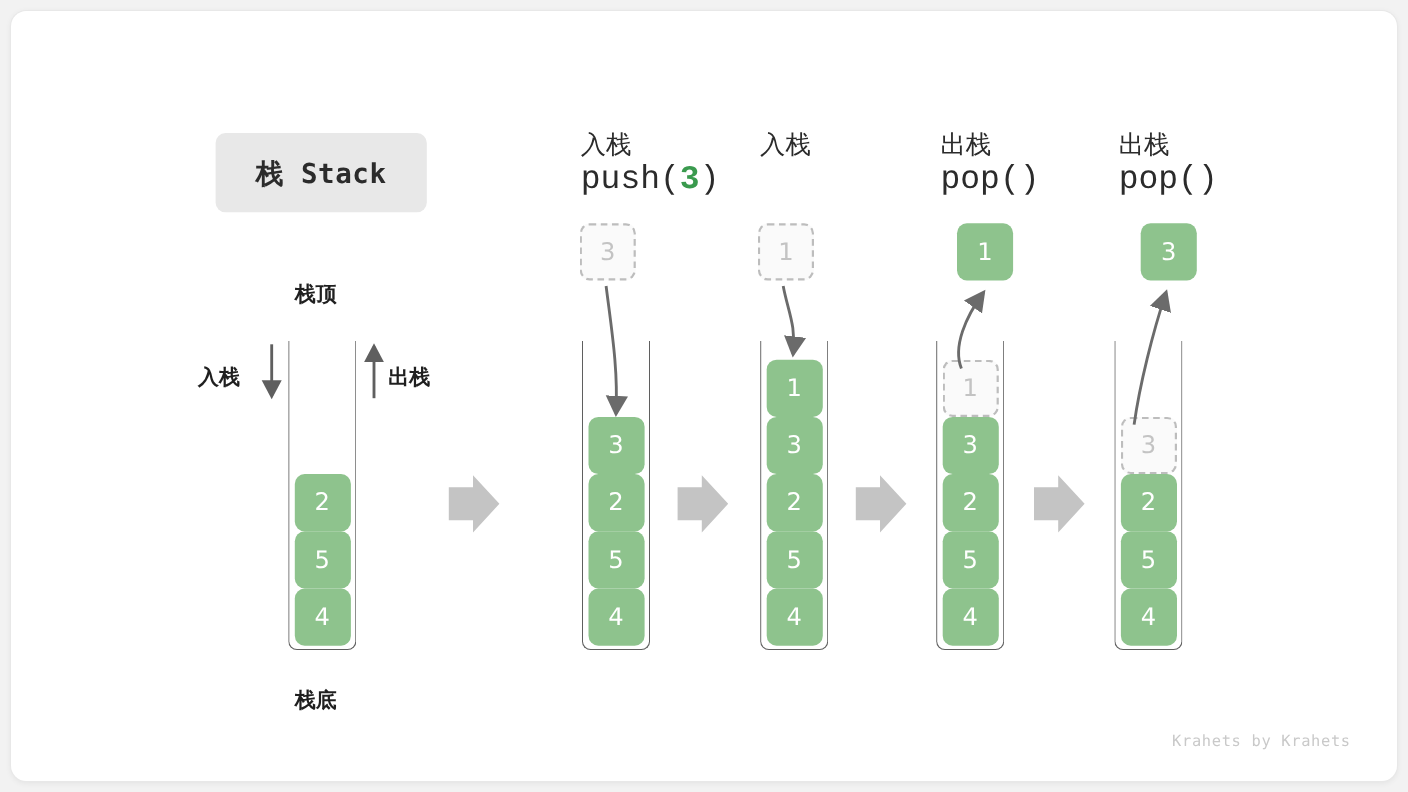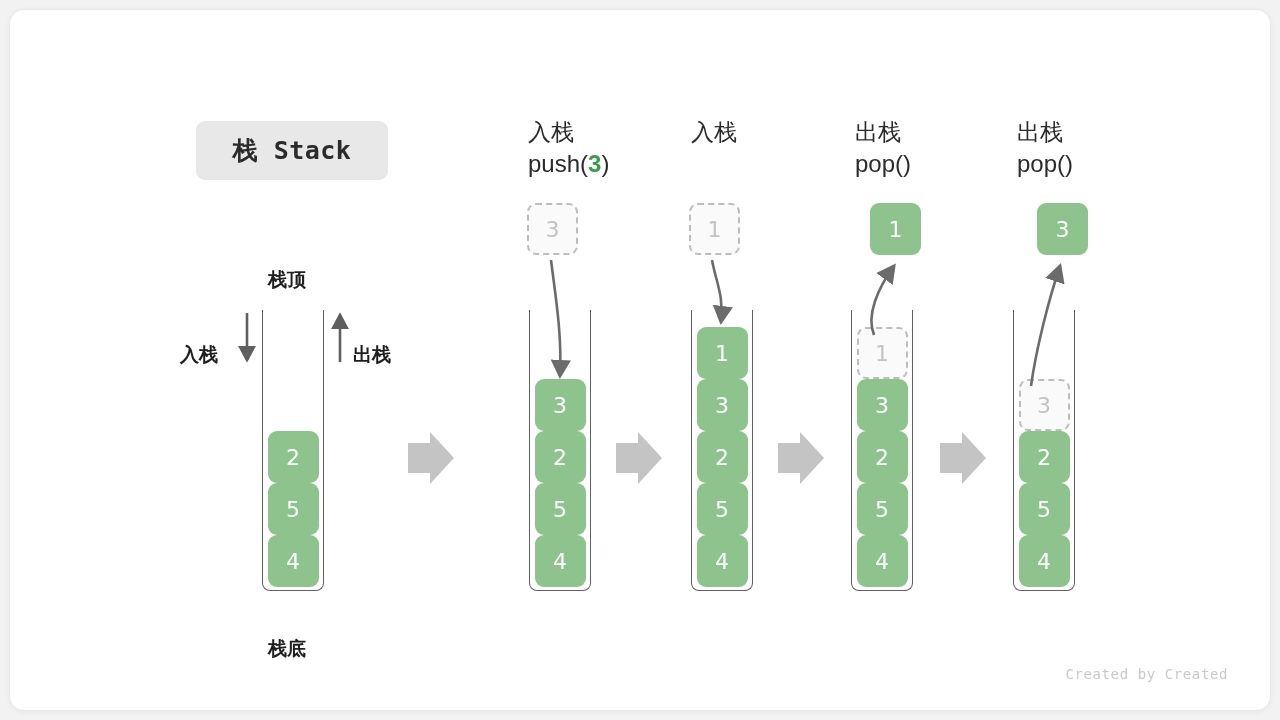--- a/index.html
+++ b/index.html
@@ -29,21 +29,21 @@
     border-radius: 14px;
     box-shadow: 0 0 0 1px #e8e8e8, 0 1px 6px rgba(0,0,0,0.07);
   }
 
   
   .title-chip {
     position: absolute;
     left: 186px;
     top: 111px;
     width: 192px;
-    height: 59px;
+    height: 72px;
     background: #e8e8e8;
     border-radius: 9px;
     display: flex;
     align-items: center;
     justify-content: center;
     font-family: "DejaVu Sans Mono", "Liberation Mono", monospace;
     font-size: 25px;
     font-weight: bold;
     color: #2b2b2b;
     letter-spacing: 0.5px;
@@ -56,22 +56,22 @@
     text-align: left;
     color: #2b2b2b;
   }
   .col-head .cn {
     font-family: "DejaVu Sans", sans-serif;
     font-size: 23px;
     line-height: 30px;
     white-space: nowrap;
   }
   .col-head .code {
-    font-family: Liberation Sans, sans-serif;
-    font-size: 24px;
+    font-family: Liberation Mono, monospace;
+    font-size: 30px;
     line-height: 34px;
     white-space: nowrap;
   }
   .col-head .code .arg { color: #3a9a4e; font-weight: bold; }
 
   
   .stack {
     position: absolute;
     width: 62px;
   }
@@ -139,21 +139,20 @@
   }
 
   
   .lbl {
     position: absolute;
     font-family: "DejaVu Sans", sans-serif;
     font-size: 19px;
     font-weight: bold;
     color: #1f1f1f;
     white-space: nowrap;
-    margin-top: 12px;
   }
 
   
   svg.overlay {
     position: absolute;
     left: 0; top: 0;
     width: 1280px; height: 720px;
     pointer-events: none;
   }
 
@@ -280,15 +279,15 @@
         <path d="M606,433 L628,433 L628,422 L652,448 L628,474 L628,463 L606,463 z"></path>
       </g>
       <g fill="#c4c4c4">
         <path d="M768,433 L790,433 L790,422 L814,448 L790,474 L790,463 L768,463 z"></path>
       </g>
       <g fill="#c4c4c4">
         <path d="M930,433 L952,433 L952,422 L976,448 L952,474 L952,463 L930,463 z"></path>
       </g>
     </svg>
 
-    <div class="credit">Created by Created</div>
+    <div class="credit">Krahets by Krahets</div>
   </div>
 </div>
 
 </body></html>

